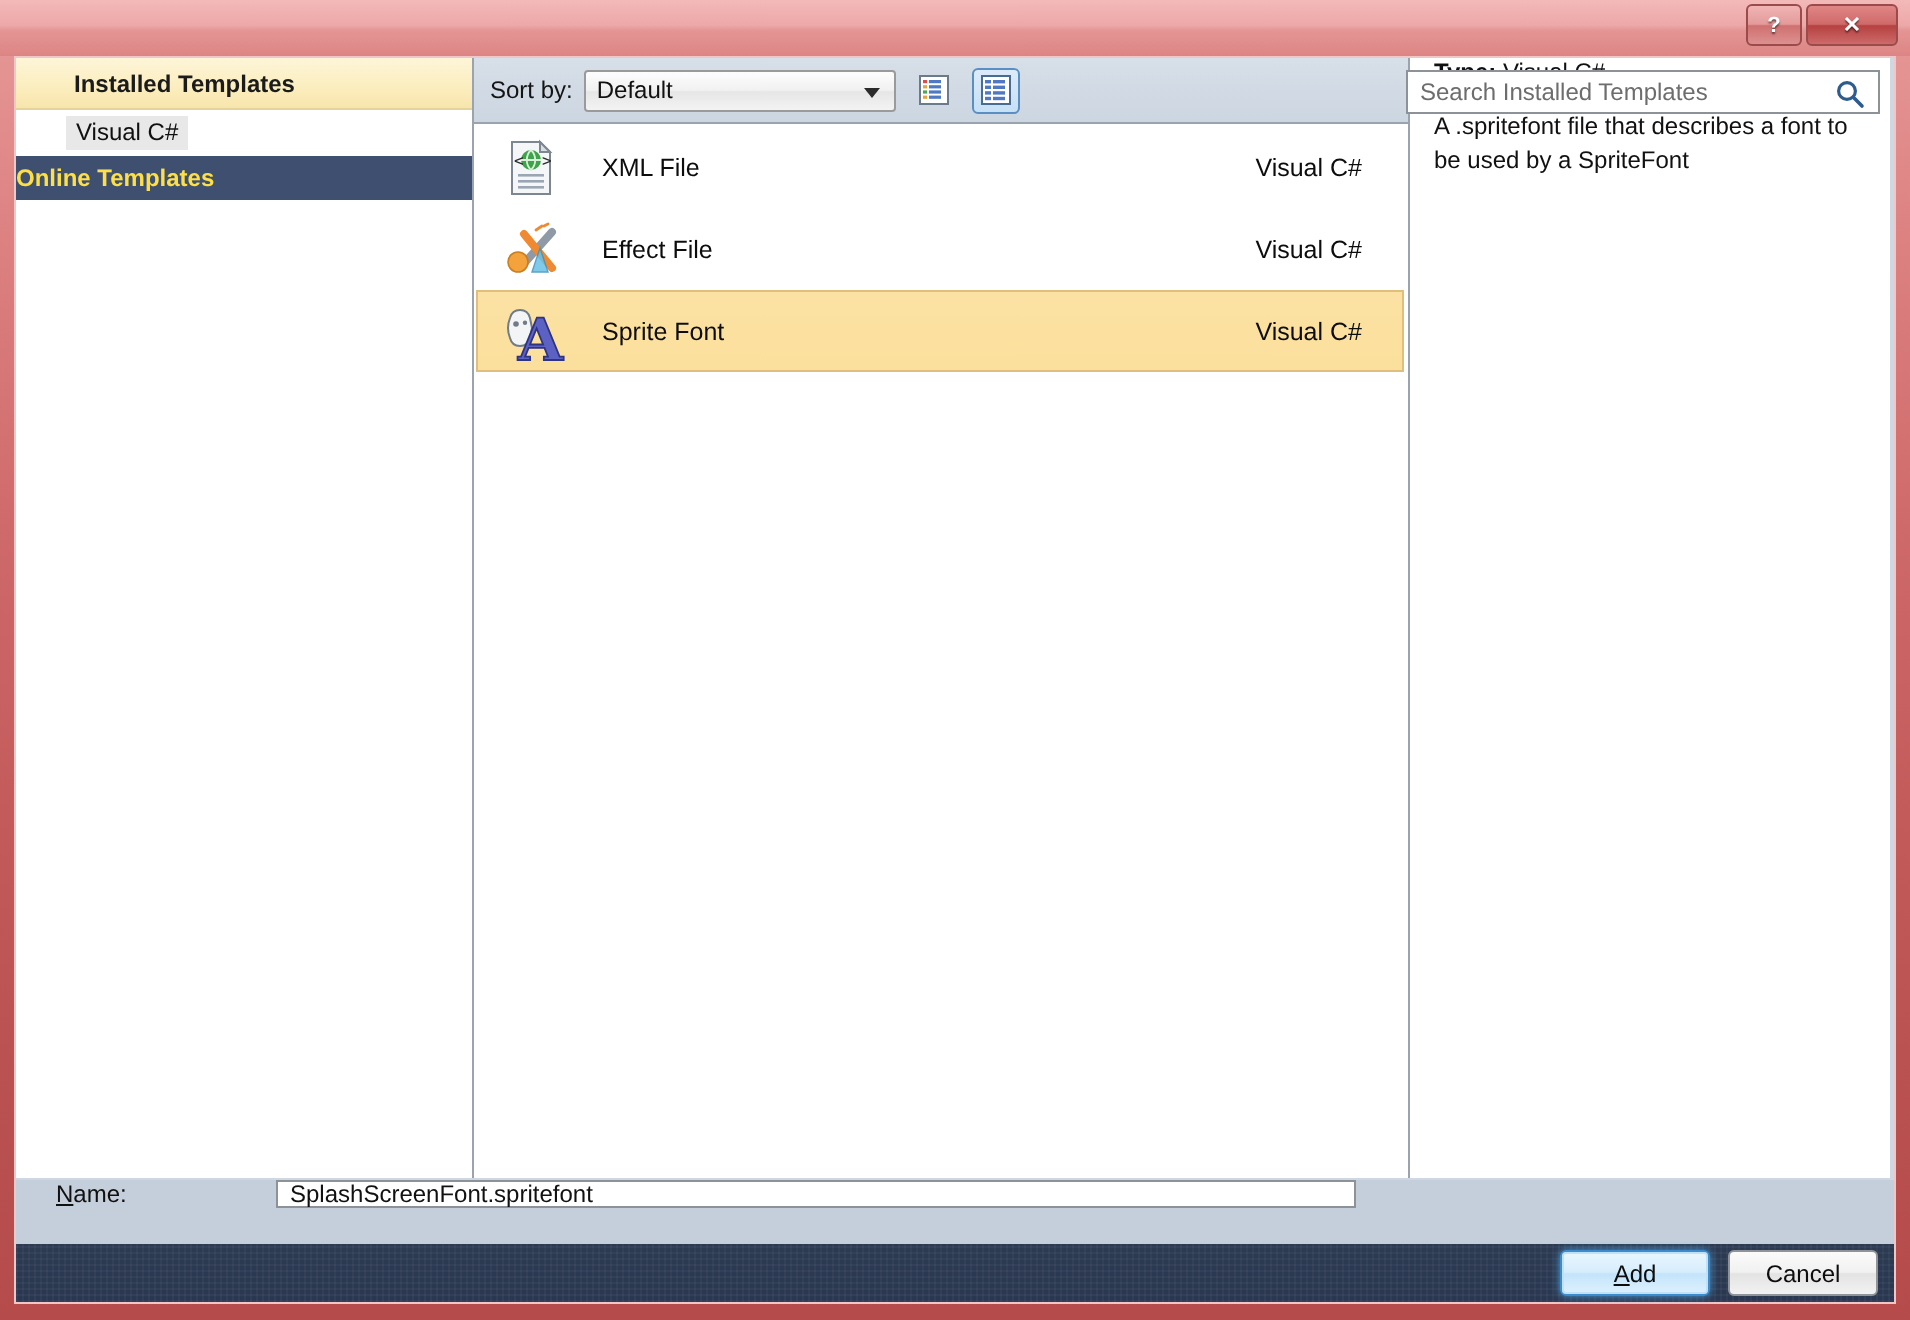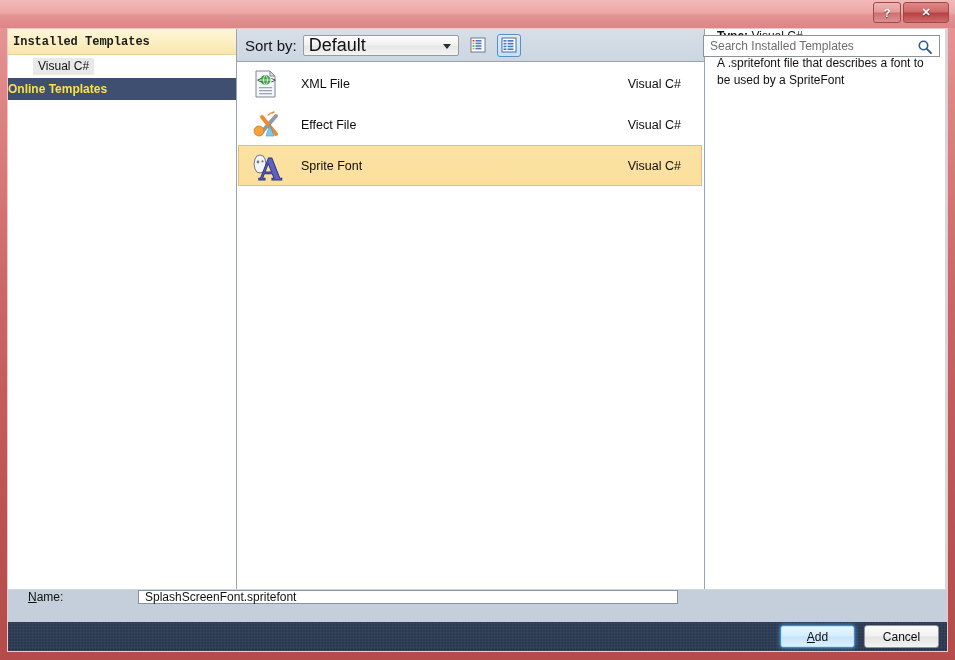--- a/index.html
+++ b/index.html
@@ -67,22 +67,22 @@
   #sidebar {
     width: 229px; height: 560px;
     background: #ffffff;
     border-right: 1px solid #9aa4b0;
   }
   #sidebar-header {
     height: 26px;
     background: linear-gradient(180deg, #fdf5d8 0%, #fbeec0 55%, #f8e5ac 100%);
     border-bottom: 1px solid #e4d39a;
     display: flex; align-items: center;
-    padding-left: 5px;
-    font-size: 12px; font-weight: bold; color: #1b1b1b; font-family: Liberation Mono, monospace;
+    padding-left: 29px;
+    font-size: 12px; font-weight: bold; color: #1b1b1b;
   }
   .tree-item {
     height: 23px; display: flex; align-items: center;
     font-size: 12px; color: #101010;
     padding-left: 24px;
   }
   .tree-item.sub { padding-left: 0; }
   .tree-item.sub .lbl {
     margin-left: 25px;
     background: #e8e8e8;
@@ -104,26 +104,26 @@
     border-right: 1px solid #9aa4b0;
     position: relative;
   }
   #toolbar {
     height: 33px;
     background: linear-gradient(180deg, #d7dfe8 0%, #ccd6e1 100%);
     border-bottom: 1px solid #9aa4b0;
     display: flex; align-items: center;
     padding-left: 8px;
   }
-  #sortby-label { font-size: 15px; color: #141414; margin-right: 6px; text-align: right; }
+  #sortby-label { font-size: 12px; color: #141414; margin-right: 6px; text-align: right; }
   #sort-select {
     width: 156px; height: 21px;
     background: linear-gradient(180deg, #fdfdfd 0%, #f1f1f1 48%, #e6e6e6 52%, #f3f3f3 100%);
     border: 1px solid #9a9a9a; border-radius: 2px;
-    font-size: 18px; color: #111;
+    font-size: 12px; color: #111;
     display: flex; align-items: center;
     padding-left: 5px;
     position: relative;
   }
   #sort-arrow {
     position: absolute; right: 7px; top: 8px;
     width: 0; height: 0;
     border-left: 4px solid transparent;
     border-right: 4px solid transparent;
     border-top: 5px solid #2b2b2b;

